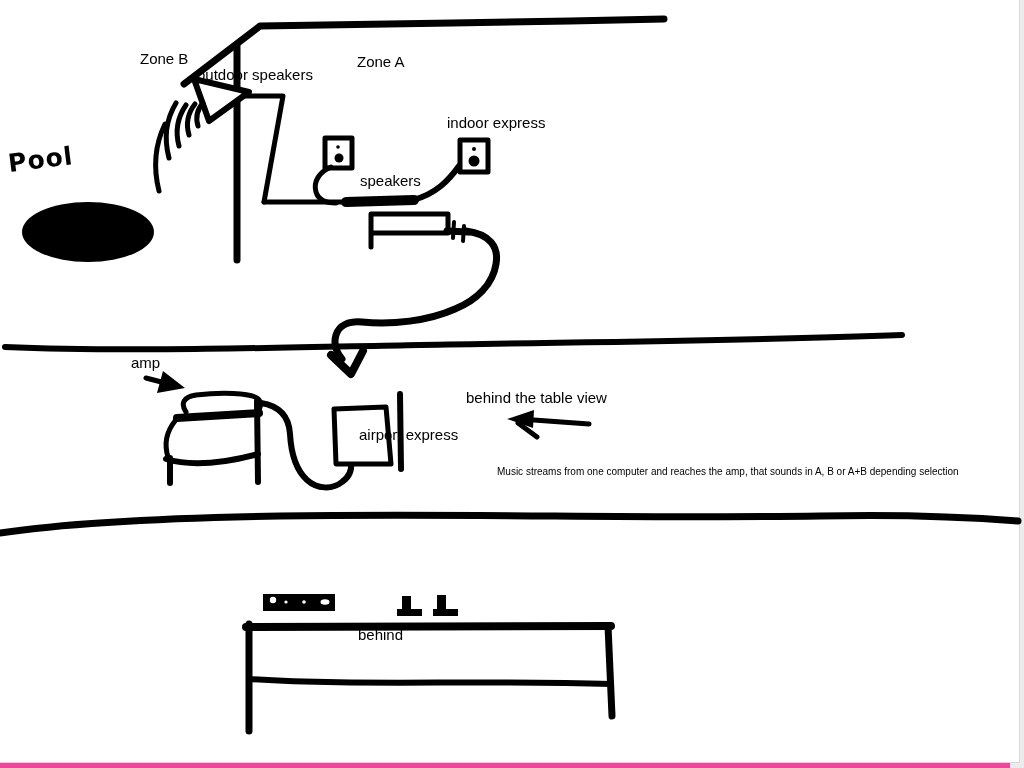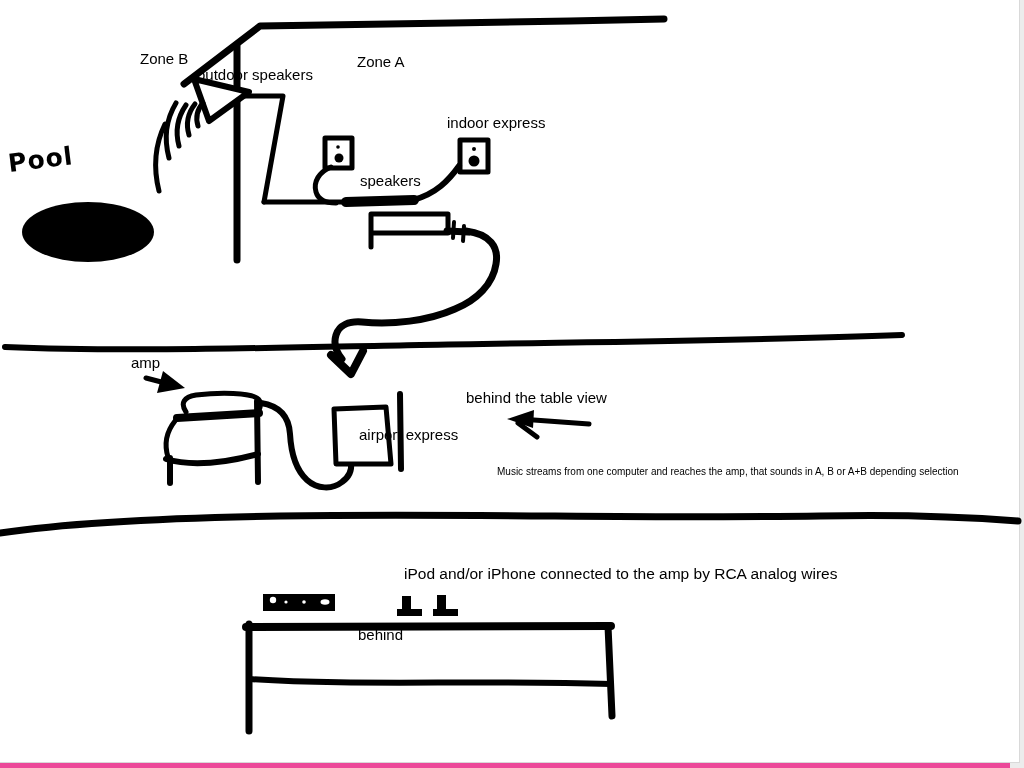--- a/index.html
+++ b/index.html
@@ -166,15 +166,14 @@
   <div class="lbl lbl-zone-b">Zone B</div>
   <div class="lbl lbl-zone-a">Zone A</div>
   <div class="lbl lbl-outdoor">outdoor speakers</div>
   <div class="lbl lbl-indoor">indoor express</div>
   <div class="lbl lbl-amplifier">speakers</div>
   <div class="lbl lbl-pool">Pool</div>
   <div class="lbl lbl-behind">behind the table view</div>
   <div class="lbl lbl-amp">amp</div>
   <div class="lbl lbl-airport">airport express</div>
   <div class="lbl note-music">Music streams from one computer and reaches the amp, that sounds in A, B or A+B depending selection</div>
-  <div class="lbl note-ipod">iPod and/or iPhone connected to the amp by RCA analog wires</div>
   <div class="lbl lbl-table">behind</div>
 </div>
 
 </body></html>

